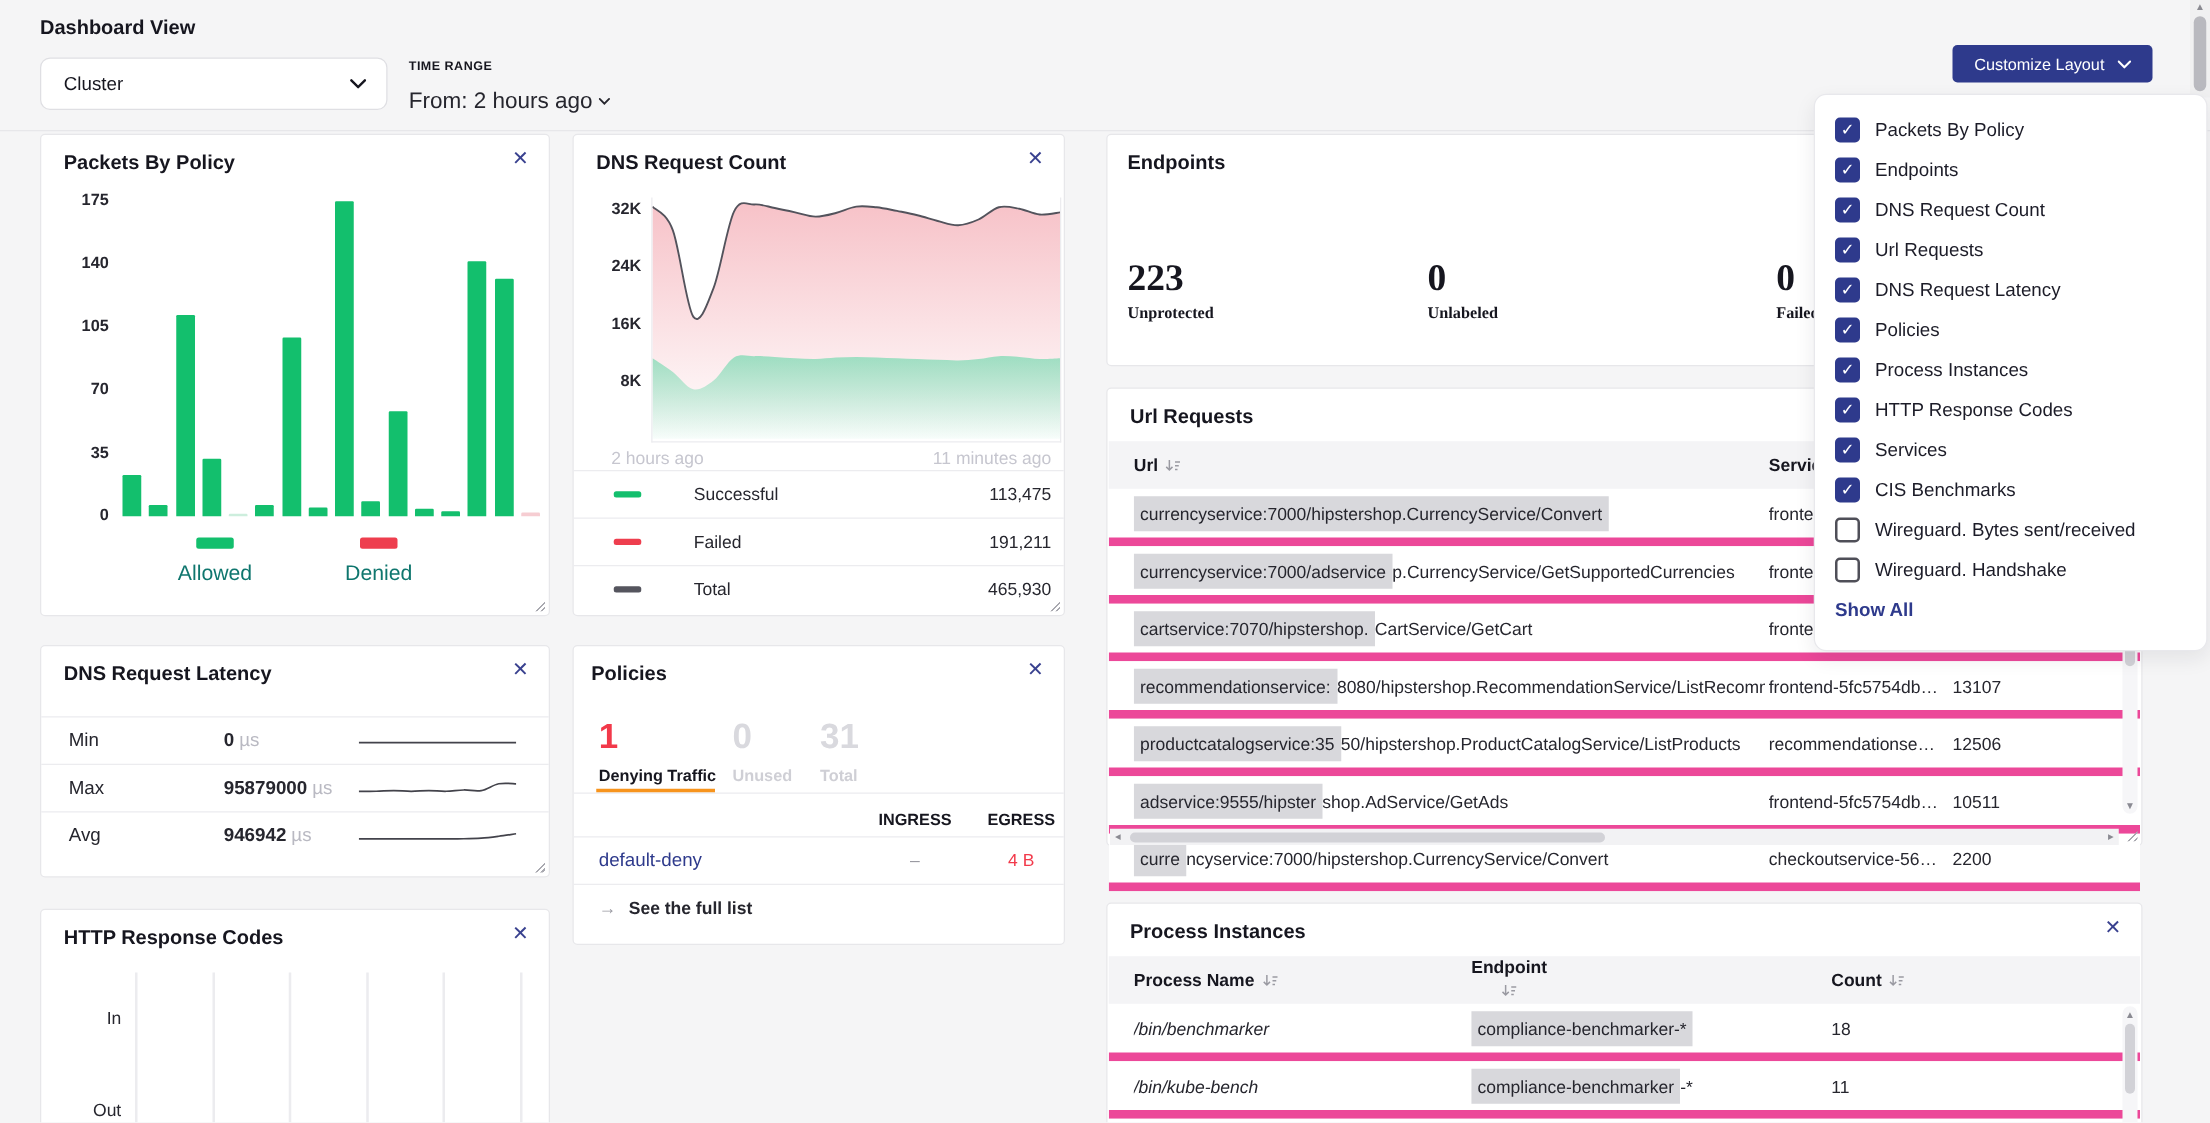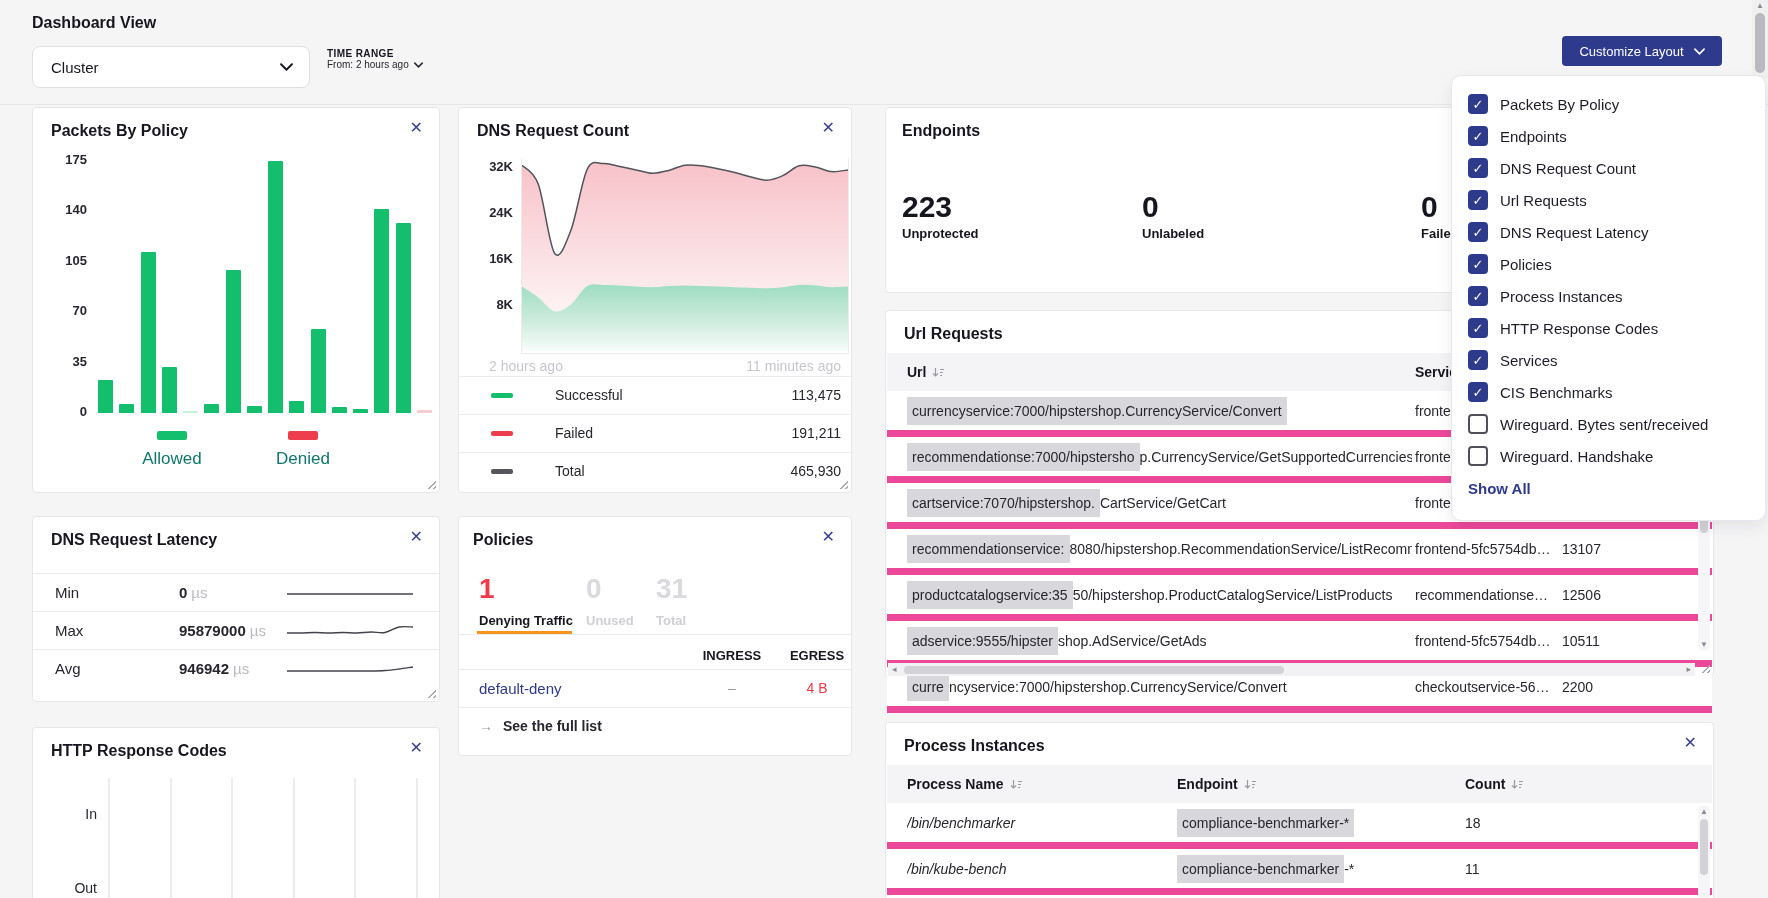--- a/index.html
+++ b/index.html
@@ -5,21 +5,21 @@
   html,body{margin:0;padding:0;background:#f5f5f6;}
   .page{position:relative;width:1768px;height:898px;overflow:hidden;background:#f5f5f6;
         font-family:"Liberation Sans","DejaVu Sans",sans-serif;color:#16161f;}
   .header-line{position:absolute;left:0;top:104px;width:1768px;height:1px;background:#e7e7ea;}
   .page-title{position:absolute;left:32px;top:14px;font-size:16px;font-weight:bold;color:#16161f;}
   .view-select{position:absolute;left:32px;top:46px;width:278px;height:42px;background:#fff;
         border:1px solid #dfdfe3;border-radius:8px;box-sizing:border-box;display:flex;align-items:center;
         justify-content:space-between;padding:0 16px 0 18px;font-size:15px;cursor:pointer;}
   .time-range{position:absolute;left:327px;top:48px;}
   .tr-label{font-size:10px;font-weight:bold;letter-spacing:.4px;color:#16161f;}
-  .tr-value{margin-top:0;font-size:10px;color:#26262e;display:flex;align-items:center;gap:5px;cursor:pointer;}
+  .tr-value{margin-top:11px;font-size:18px;color:#26262e;display:flex;align-items:center;gap:5px;cursor:pointer;}
   .customize-btn{position:absolute;left:1562px;top:36px;width:160px;height:30px;background:#2e3a8c;border:none;
         border-radius:4px;color:#fff;font-size:13px;font-family:inherit;display:flex;align-items:center;
         justify-content:center;gap:10px;cursor:pointer;}
   .card{position:absolute;background:#fff;border:1px solid #e7e7ea;border-radius:4px;box-sizing:border-box;}
   .card-title{position:absolute;left:18px;top:14px;font-size:16px;font-weight:bold;color:#16161f;white-space:nowrap;}
   .close-x{position:absolute;top:12px;right:16px;color:#39418f;font-size:16px;line-height:16px;cursor:pointer;}
   .resize-handle{position:absolute;right:3px;bottom:3px;width:9px;height:9px;
         background:linear-gradient(135deg,transparent 55%,#a9a9b0 55%,#a9a9b0 65%,transparent 65%,transparent 80%,#a9a9b0 80%,#a9a9b0 90%,transparent 90%);}
   #card-pbp{left:32px;top:107px;width:408px;height:386px;}
   #card-dnsc{left:458px;top:107px;width:394px;height:386px;}
@@ -37,33 +37,33 @@
   .pbp-leg .lb{margin-top:5px;font-size:17px;color:#0f766e;}
   .dnsc-plot{position:absolute;left:62px;top:50px;width:326px;height:195px;border-left:1px solid #ececef;
         border-right:1px solid #ececef;border-bottom:1px solid #ececef;}
   .dnsc-xlab{position:absolute;top:250px;font-size:14px;color:#c6c6cf;}
   .dnsc-xlab.left{left:30px;} .dnsc-xlab.right{right:10px;}
   .dnsc-legend{position:absolute;left:0;right:0;top:268px;}
   .leg-row{position:relative;height:37px;border-top:1px solid #ececef;}
   .leg-row .sw{position:absolute;left:32px;top:16px;width:22px;height:5px;border-radius:2px;}
   .leg-row .lb{position:absolute;left:96px;top:10px;font-size:14px;color:#26262e;}
   .leg-row .val{position:absolute;right:10px;top:10px;font-size:14px;color:#26262e;}
-  .ep-stat{position:absolute;top:84px;}
+  .ep-stat{position:absolute;top:100px;font-family:Liberation Serif, serif;}
   .ep-num{font-size:30px;font-weight:bold;color:#16161f;line-height:30px;}
   .ep-lab{margin-top:4px;font-size:13px;font-weight:bold;color:#16161f;}
   .thead{position:absolute;left:1px;right:1px;top:42px;height:38px;background:#f4f4f6;}
   .th{position:absolute;top:0;height:38px;display:flex;align-items:center;gap:6px;font-size:14px;font-weight:bold;color:#16161f;white-space:nowrap;}
   .tbody{position:absolute;left:1px;right:1px;top:80px;overflow:hidden;}
   .t-row{position:relative;height:39px;border-bottom:7px solid #ec4899;background:#fff;}
   .cell{position:absolute;top:0;height:100%;display:flex;align-items:center;font-size:14px;color:#26262e;white-space:nowrap;overflow:hidden;}
   .hl{background:#d8d8dc;padding:6px 5px;}
   #card-url .c0{left:20px;width:505px;} #card-url .c1{left:528px;width:142px;} #card-url .c2{left:675px;width:90px;}
   #card-url .th0{left:20px;} #card-url .th1{left:528px;} #card-url .th2{left:675px;}
   #card-proc .c0{left:20px;width:255px;font-style:italic;} #card-proc .c1{left:290px;width:275px;} #card-proc .c2{left:578px;width:90px;}
-  #card-proc .th0{left:20px;} #card-proc .th1{left:290px;} #card-proc .th2{left:578px;}
+  #card-proc .th0{left:20px;} #card-proc .th1{left:290px;flex-direction:column;} #card-proc .th2{left:578px;}
   .vscroll{position:absolute;right:3px;width:12px;background:#f6f6f8;border-radius:6px;}
   .vthumb{position:absolute;left:2px;width:8px;background:#d2d2d7;border-radius:4px;}
   .varrow{position:absolute;left:2px;font-size:8px;color:#8a8a92;}
   .hscroll{position:absolute;left:2px;right:18px;top:352px;height:13px;background:#f2f2f4;}
   .hthumb{position:absolute;left:16px;top:3px;width:380px;height:8px;background:#d2d2d7;border-radius:4px;}
   .harrow{position:absolute;top:1px;font-size:9px;color:#8a8a92;}
   .lat-rows{position:absolute;left:0;right:0;top:56px;}
   .lat-row{position:relative;height:37px;border-top:1px solid #ececef;}
   .lat-label{position:absolute;left:22px;top:10px;font-size:15px;color:#26262e;}
   .lat-value{position:absolute;left:146px;top:10px;font-size:15px;}
@@ -256,21 +256,21 @@
     <div class="tbody" id="url-tbody">
         <div class="t-row">
           <div class="cell c0">
             <span class="hl">currencyservice:7000/hipstershop.CurrencyService/Convert</span>
           </div>
           <div class="cell c1">frontend-5fc5754db…</div>
           <div class="cell c2"></div>
         </div>
         <div class="t-row">
           <div class="cell c0">
-            <span class="hl">recommendationse:7000/hipstersho</span>
+            <span class="hl">currencyservice:7000/adservice</span>
             <span>p.CurrencyService/GetSupportedCurrencies</span>
           </div>
           <div class="cell c1">frontend-5fc5754db…</div>
           <div class="cell c2"></div>
         </div>
         <div class="t-row">
           <div class="cell c0">
             <span class="hl">cartservice:7070/hipstershop.</span>
             <span>CartService/GetCart</span>
           </div>

